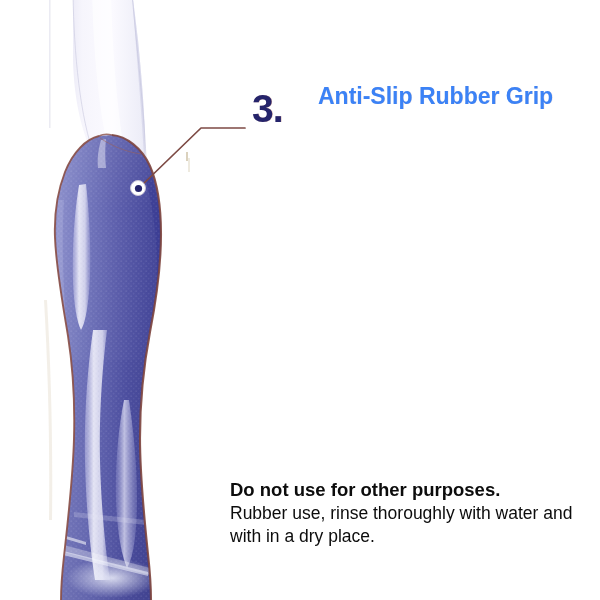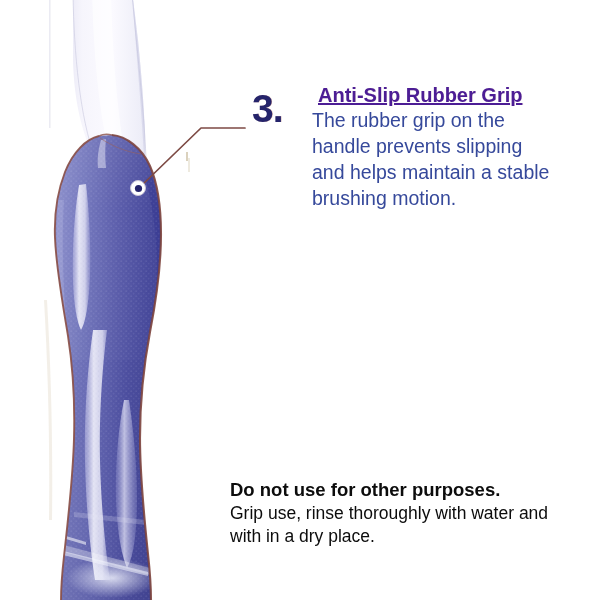--- a/index.html
+++ b/index.html
@@ -54,28 +54,27 @@
     font-weight: bold;
     color: #25246b;
     letter-spacing: -1px;
     line-height: 1;
     text-shadow: 0.6px 0 0 rgba(150,60,50,0.45);
   }
   #callout-body {
     margin-left: 64px;
   }
   #callout-title {
-    font-size: 20px;
+    font-size: 23px;
     font-weight: bold;
-    color: #4c1d95;
+    color: #3b82f6;
     line-height: 1.1;
     margin: 0 0 2px 6px;
     white-space: nowrap;
     text-shadow: 0.4px 0 0 rgba(150,70,60,0.18);
-    text-decoration: underline;
   }
   #callout-desc {
     font-size: 19.5px;
     color: #36499b;
     line-height: 1.33;
     margin: 0;
   }
   #callout-desc span { display: block; white-space: nowrap; }
 
   
@@ -297,30 +296,24 @@
   <svg id="leader" width="600" height="600" viewBox="0 0 600 600" xmlns="http://www.w3.org/2000/svg">
     <polyline points="141,186 201,128 245,128" fill="none" stroke="#7d4a44" stroke-width="1.7" stroke-linecap="round" stroke-linejoin="round"></polyline>
     <circle cx="138" cy="188" r="7.5" fill="#ffffff" stroke="#c9c4d8" stroke-width="1"></circle>
     <circle cx="138.5" cy="188.5" r="3.6" fill="#25246b"></circle>
   </svg>
 
   <div id="callout">
     <div id="callout-number">3.</div>
     <div id="callout-body">
       <div id="callout-title">Anti-Slip Rubber Grip</div>
-      <p id="callout-desc">
-        <span>The rubber grip on the</span>
-        <span>handle prevents slipping</span>
-        <span>and helps maintain a stable</span>
-        <span>brushing motion.</span>
-      </p>
     </div>
   </div>
 
   <div id="footer">
     <div id="footer-title">Do not use for other purposes.</div>
     <p id="footer-desc">
-      <span>Grip use, rinse thoroughly with water and</span>
+      <span>Rubber use, rinse thoroughly with water and</span>
       <span>with in a dry place.</span>
     </p>
   </div>
 
 </div>
 
 </body></html>

